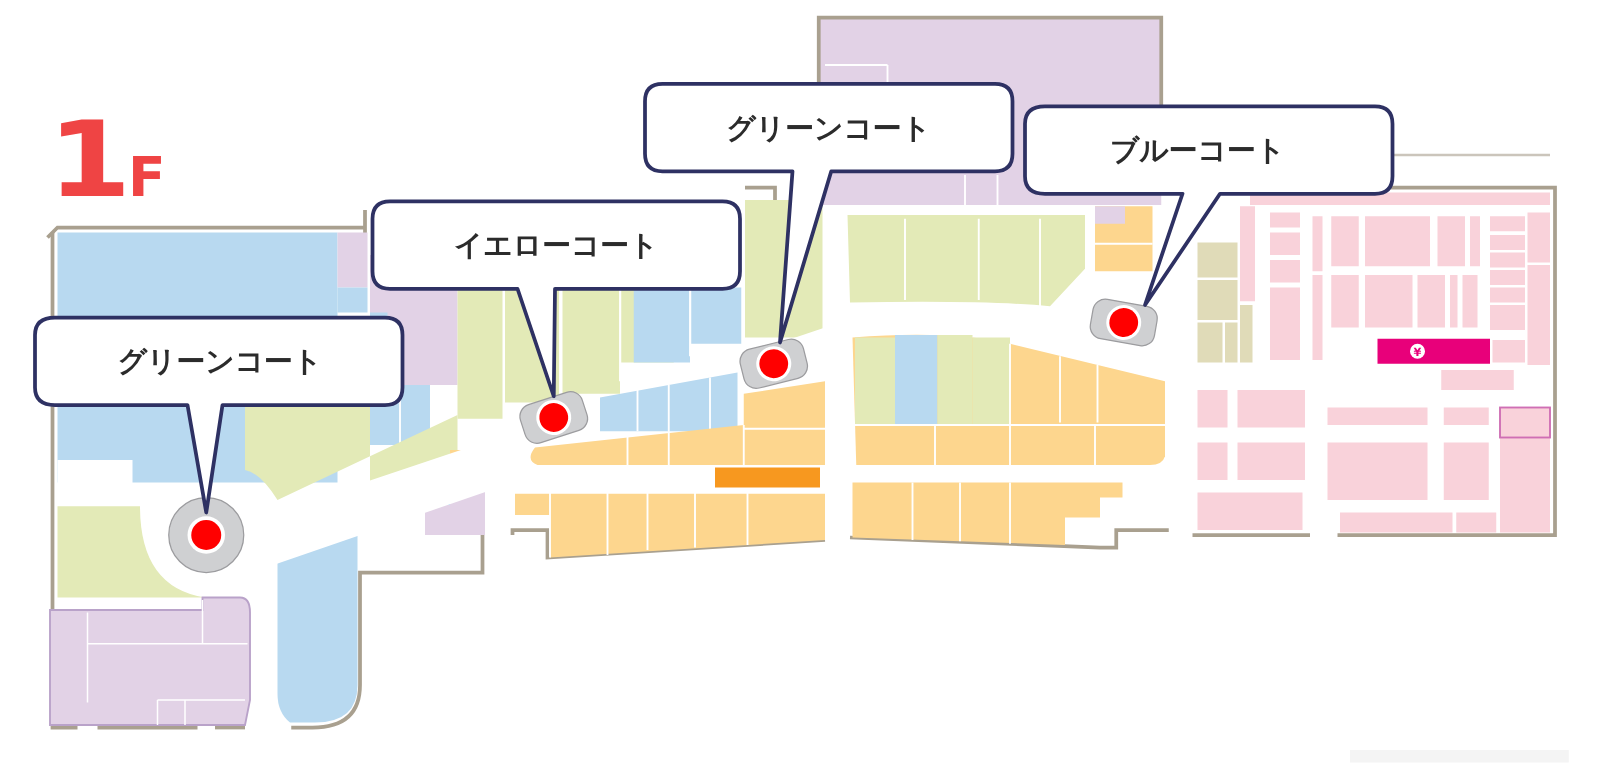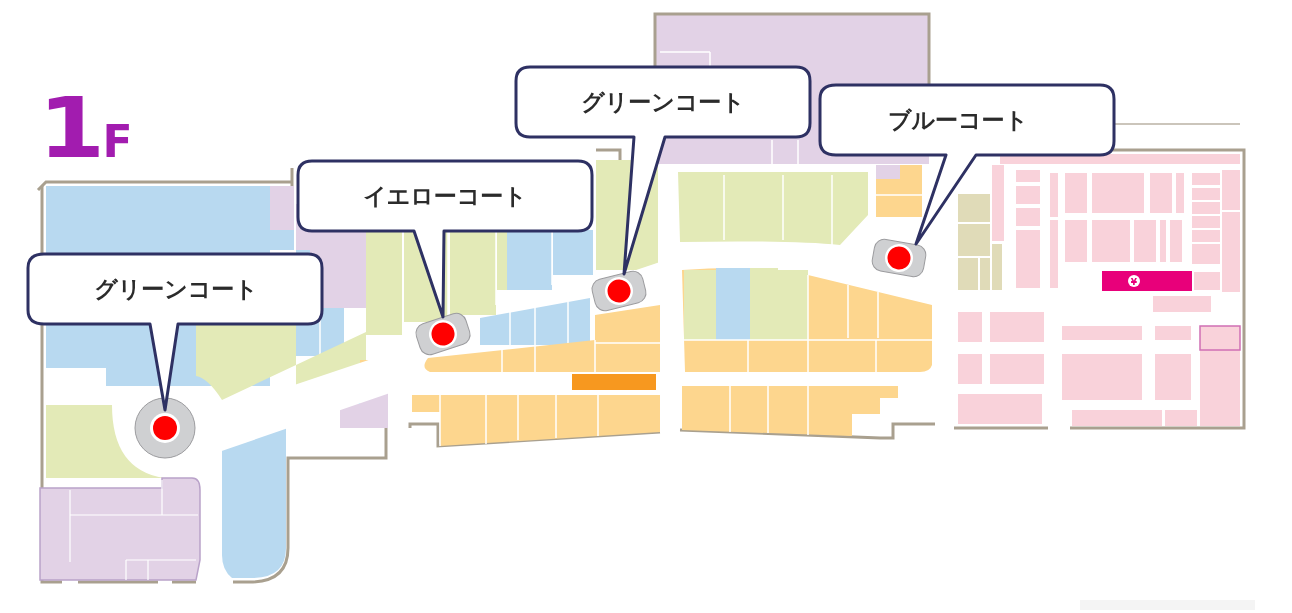--- a/index.html
+++ b/index.html
@@ -1,18 +1,18 @@
 <!DOCTYPE html>
 <html><head>
 <meta charset="utf-8">
 <style>
   html,body{margin:0;padding:0;background:#ffffff;}
   body{width:1292px;height:613px;position:relative;overflow:hidden;font-family:"DejaVu Sans","Liberation Sans",sans-serif;}
   #map{position:absolute;left:0;top:0;width:1292px;height:613px;}
-  .floor-label{position:absolute;left:38px;top:86px;color:#a21caf;font-family:"DejaVu Sans",sans-serif;font-weight:bold;line-height:1;}
+  .floor-label{position:absolute;left:38px;top:86px;color:#ef4444;font-family:"DejaVu Sans",sans-serif;font-weight:bold;line-height:1;}
   .floor-num{font-size:84px;letter-spacing:-4px;display:inline-block;transform:scaleX(1.15);transform-origin:left;}
   .floor-unit{font-size:44px;margin-left:10px;}
   .court-label{position:absolute;font-family:"DejaVu Sans",sans-serif;font-weight:bold;font-size:23px;color:#2b2b2b;text-align:center;white-space:nowrap;pointer-events:none;}
 </style>
 </head>
 <body>
 
 <svg id="map" viewBox="0 0 1292 613" xmlns="http://www.w3.org/2000/svg">
 
   <g>

